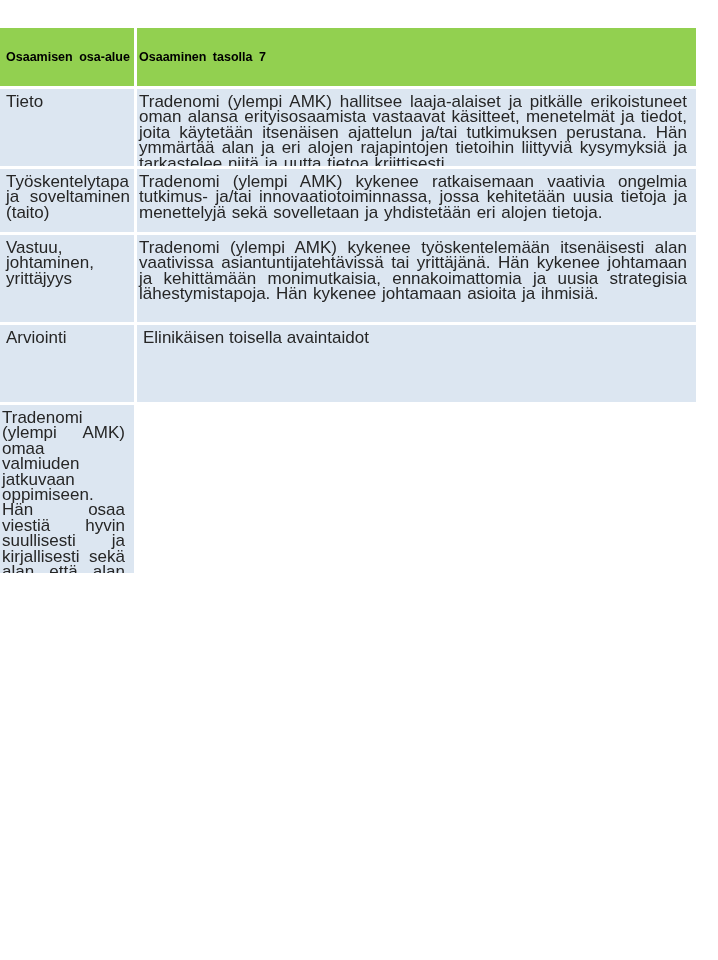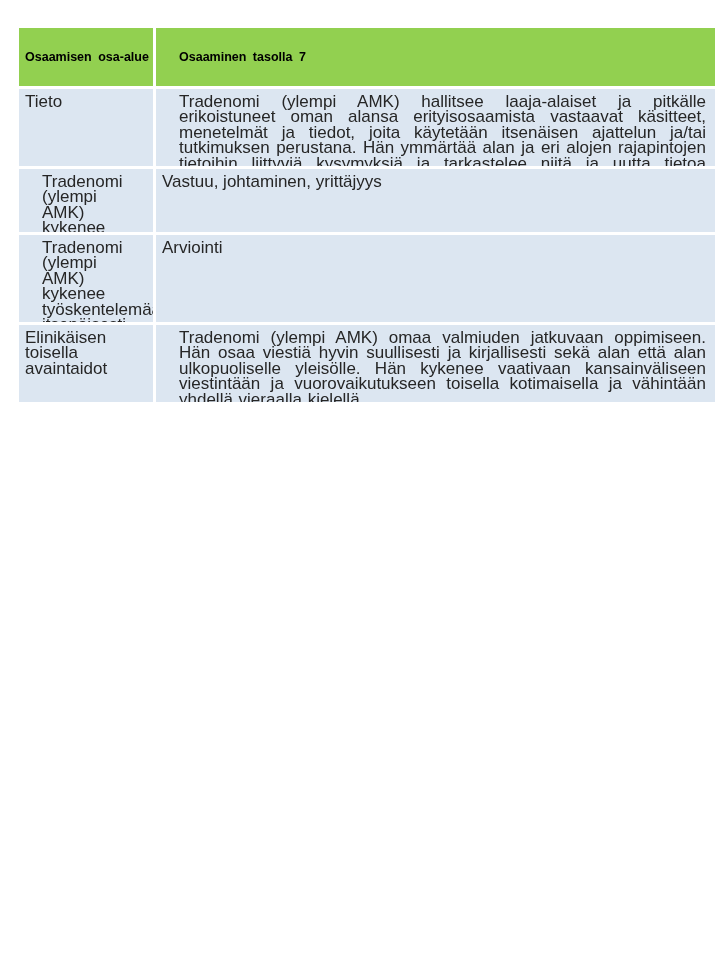--- a/index.html
+++ b/index.html
@@ -10,21 +10,21 @@
   }
   .page {
     position: relative;
     width: 718px;
     height: 960px;
     background: #ffffff;
     overflow: hidden;
   }
   .comp-table {
     position: absolute;
-    left: 19px;
+    left: 0;
     top: 28px;
     width: 696px;
     display: grid;
     grid-template-columns: 134px 1fr;
     grid-template-rows: 58px 77px 63px 87px 77px 168px;
     gap: 3px;
     background: #ffffff;
   }
   .cell {
     overflow: hidden;
@@ -46,40 +46,41 @@
   }
   .cell.header > span {
     display: block;
     width: 100%;
     text-align: justify;
   }
   .col-area {
     padding: 5px 4px 4px 6px;
   }
   .col-desc {
-    padding: 5px 9px 4px 23px;
+    padding: 5px 9px 4px 2px;
     word-spacing: 1px;
   }
 </style>
 </head>
 <body>
 
 <div class="page">
   <div class="comp-table">
 
     <div class="cell header col-area">
       <span>Osaamisen osa-alue</span>
     </div>
     <div class="cell header col-desc">
       <span>Osaaminen tasolla 7</span>
     </div>
 
     <div class="cell col-area">Tieto</div>
     <div class="cell col-desc">Tradenomi (ylempi AMK) hallitsee laaja-alaiset ja pitkälle erikoistuneet oman alansa erityisosaamista vastaavat käsitteet, menetelmät ja tiedot, joita käytetään itsenäisen ajattelun ja/tai tutkimuksen perustana. Hän ymmärtää alan ja eri alojen rajapintojen tietoihin liittyviä kysymyksiä ja tarkastelee niitä ja uutta tietoa kriittisesti.</div>
 
+    <div class="cell col-area">Työskentelytapa ja soveltaminen (taito)</div>
     <div class="cell col-desc">Tradenomi (ylempi AMK) kykenee ratkaisemaan vaativia ongelmia tutkimus- ja/tai innovaatiotoiminnassa, jossa kehitetään uusia tietoja ja menettelyjä sekä sovelletaan ja yhdistetään eri alojen tietoja.</div>
 
     <div class="cell col-area">Vastuu, johtaminen, yrittäjyys</div>
     <div class="cell col-desc">Tradenomi (ylempi AMK) kykenee työskentelemään itsenäisesti alan vaativissa asiantuntijatehtävissä tai yrittäjänä. Hän kykenee johtamaan ja kehittämään monimutkaisia, ennakoimattomia ja uusia strategisia lähestymistapoja. Hän kykenee johtamaan asioita ja ihmisiä.</div>
 
     <div class="cell col-area">Arviointi</div>
 
     <div class="cell col-area">Elinikäisen toisella avaintaidot</div>
     <div class="cell col-desc">Tradenomi (ylempi AMK) omaa valmiuden jatkuvaan oppimiseen. Hän osaa viestiä hyvin suullisesti ja kirjallisesti sekä alan että alan ulkopuoliselle yleisölle. Hän kykenee vaativaan kansainväliseen viestintään ja vuorovaikutukseen toisella kotimaisella ja vähintään yhdellä vieraalla kielellä.</div>
 

